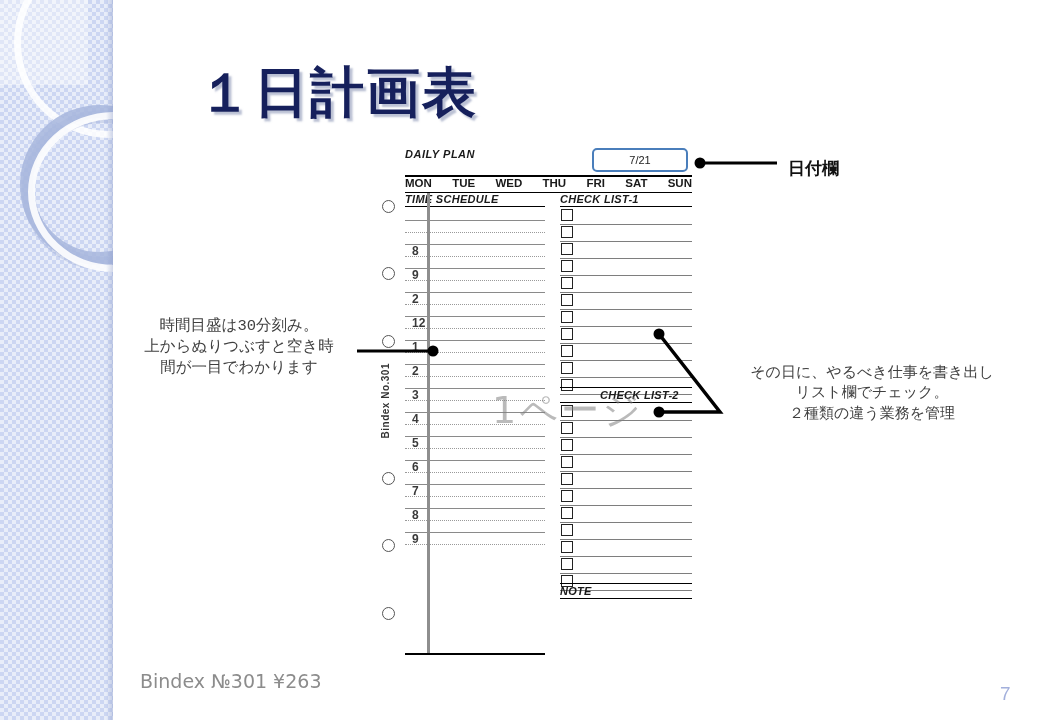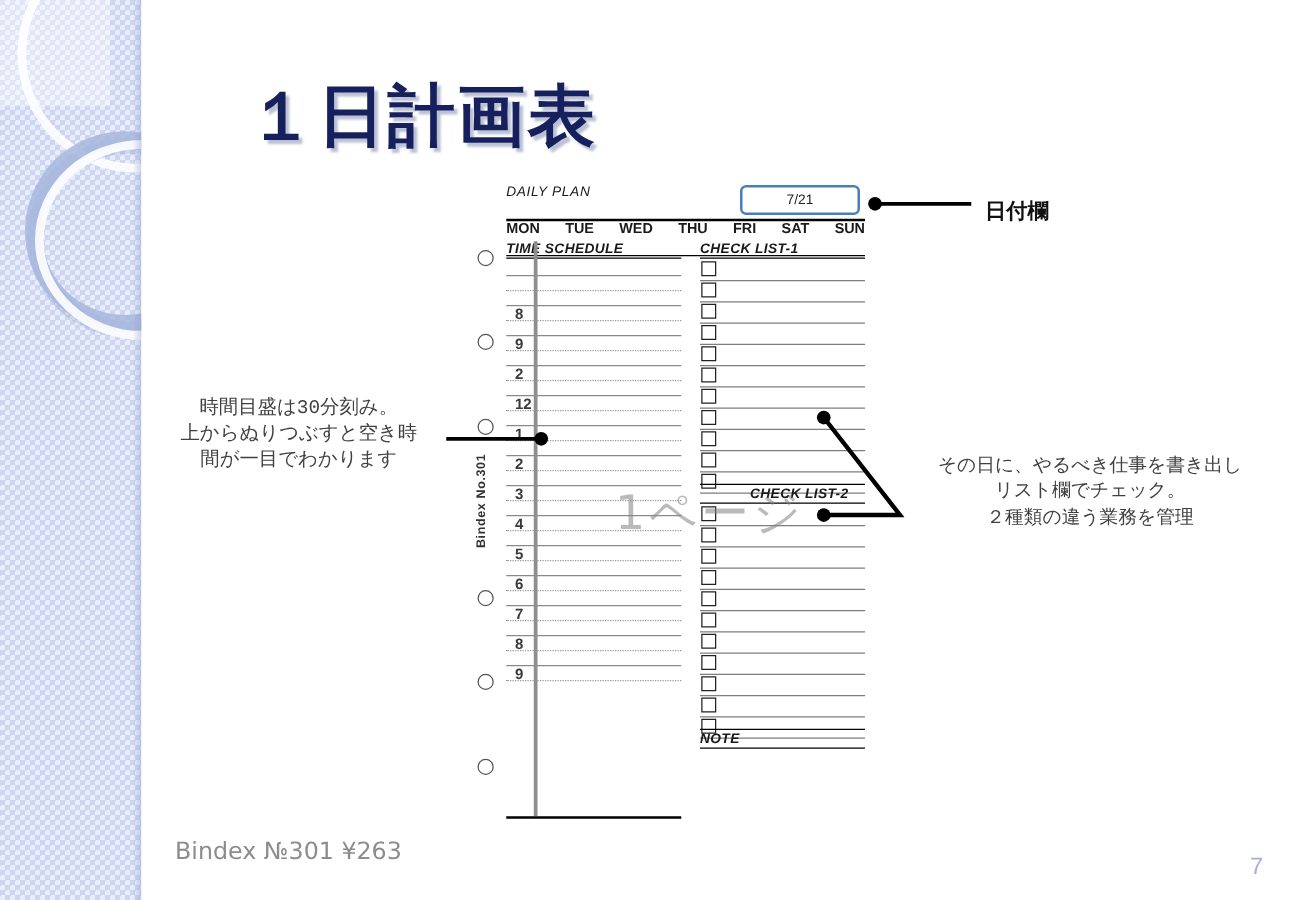--- a/index.html
+++ b/index.html
@@ -64,41 +64,41 @@
   }
 
   
   #planner {
     position: absolute; left: 400px; top: 145px;
     width: 292px; height: 518px;
     font-family: "Liberation Sans", sans-serif;
   }
   #planner .hdr-label {
     position: absolute; left: 5px; top: 3px;
-    font-size: 11px; font-style: italic; font-weight: normal;
+    font-size: 11px; font-style: italic; font-weight: bold;
     letter-spacing: .5px; color: #1a1a1a;
   }
   #date-box {
     position: absolute; left: 192px; top: 3px;
     width: 92px; height: 20px;
     border: 2px solid #4a7ebb; border-radius: 5px;
     background: #fff;
     font-size: 11px; color: #222;
     display: flex; align-items: center; justify-content: center;
   }
   #weekday-rule {
     position: absolute; left: 5px; top: 30px; width: 287px;
     border-top: 2px solid #000;
   }
   #weekdays {
     position: absolute; left: 5px; top: 32px; width: 287px;
     display: flex; justify-content: space-between;
     font-size: 11.5px; font-weight: bold; color: #1a1a1a;
     border-bottom: 1.5px solid #000;
-    padding-bottom: 15px;
+    padding-bottom: 3px;
   }
 
   .col-head {
     position: absolute;
     font-size: 11px; font-style: italic; font-weight: bold;
     color: #1a1a1a; letter-spacing: .3px;
   }
 
   
   #time-col {

